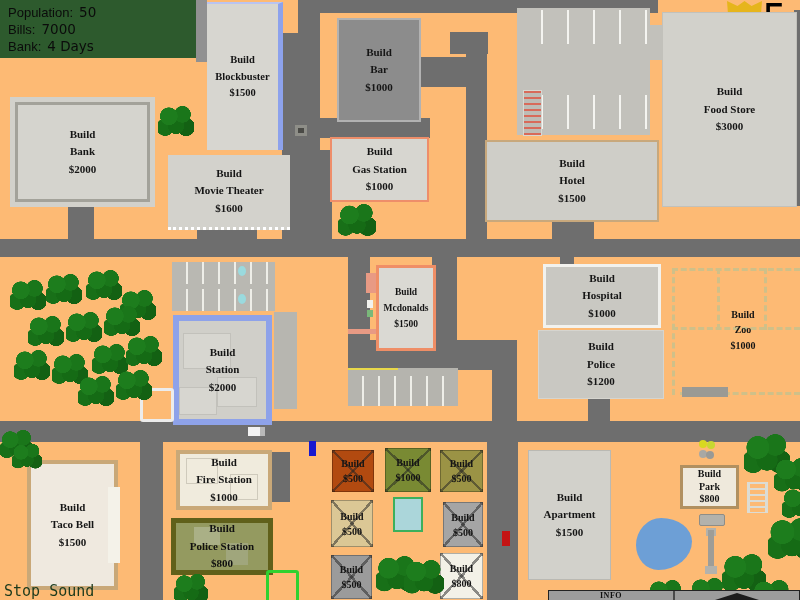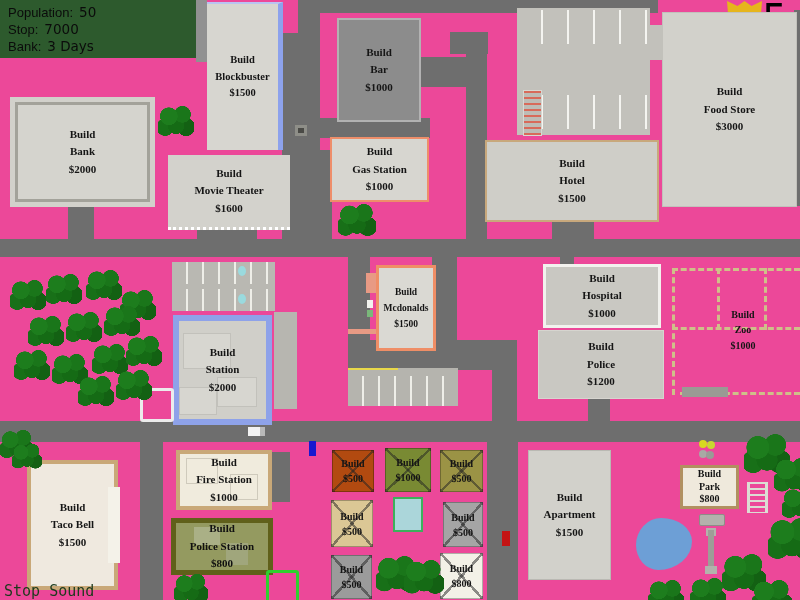--- a/index.html
+++ b/index.html
@@ -1,16 +1,16 @@
 <!DOCTYPE html>
 <html><head>
 <meta charset="utf-8">
 <style>
   html,body{margin:0;padding:0;background:#000;}
-  #stage{position:relative;width:800px;height:600px;background:#ec4899;overflow:hidden;
+  #stage{position:relative;width:800px;height:600px;background:#fdba74;overflow:hidden;
          font-family:"Liberation Sans",sans-serif;}
   .road{position:absolute;background:#6e6e6e;}
   .pklot{position:absolute;background:#c2c1bb;}
   .pkrow{position:absolute;left:0;width:100%;
          background-image:repeating-linear-gradient(90deg,rgba(0,0,0,0) 0 24px,#f4f4f0 24px 26px);}
   .pkrow.tight{background-image:repeating-linear-gradient(90deg,rgba(0,0,0,0) 0 14px,#eeeee8 14px 16px);}
   .tree{position:absolute;width:36px;height:32px;
     background-image:
       radial-gradient(circle at 30% 32%, #1d7d1d 0 26%, rgba(0,0,0,0) 27%),
       radial-gradient(circle at 68% 26%, #1a761a 0 24%, rgba(0,0,0,0) 25%),
@@ -135,26 +135,26 @@
     <div class="pkrow tight" style="top:8px;height:30px"></div>
     <div style="position:absolute;left:0;top:0;width:50px;height:2px;background:#e8d84a"></div>
   </div>
 
   <div id="hud">
     <div class="row">
         <span>Population:</span>
         <span class="val">50</span>
       </div>
     <div class="row">
-        <span>Stop:</span>
+        <span>Bills:</span>
         <span class="val">7000</span>
       </div>
     <div class="row">
         <span>Bank:</span>
-        <span class="val">3 Days</span>
+        <span class="val">4 Days</span>
       </div>
   </div>
   <div id="graysliver"></div>
 
   <div id="shield">
     <span>+5</span>
     <span>STR</span>
   </div>
   <div id="daynum">5</div>
 
@@ -338,14 +338,20 @@
   <div class="tree" style="left:744px;top:434px;width:46px;height:42px"></div>
   <div class="tree" style="left:774px;top:458px;width:40px;height:36px"></div>
   <div class="tree" style="left:782px;top:488px"></div>
   <div class="tree" style="left:768px;top:518px;width:48px;height:44px"></div>
   <div class="tree" style="left:722px;top:554px;width:44px;height:40px"></div>
   <div class="tree" style="left:752px;top:580px;width:40px;height:36px"></div>
   <div class="tree" style="left:690px;top:578px"></div>
   <div class="tree" style="left:648px;top:580px"></div>
 
   <div id="stopsound">Stop Sound</div>
+  <div id="infobar">
+    <div id="infocellL">INFO</div>
+    <div id="infocellR">
+      <div class="tri"></div>
+    </div>
+  </div>
 
 </div>
 
 </body></html>

